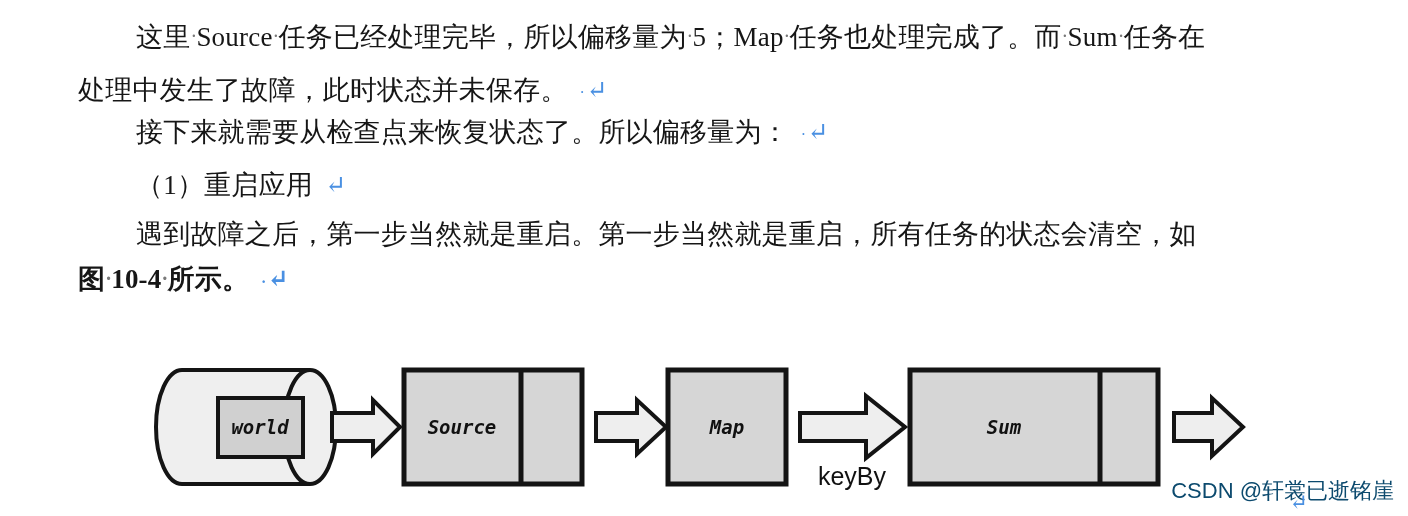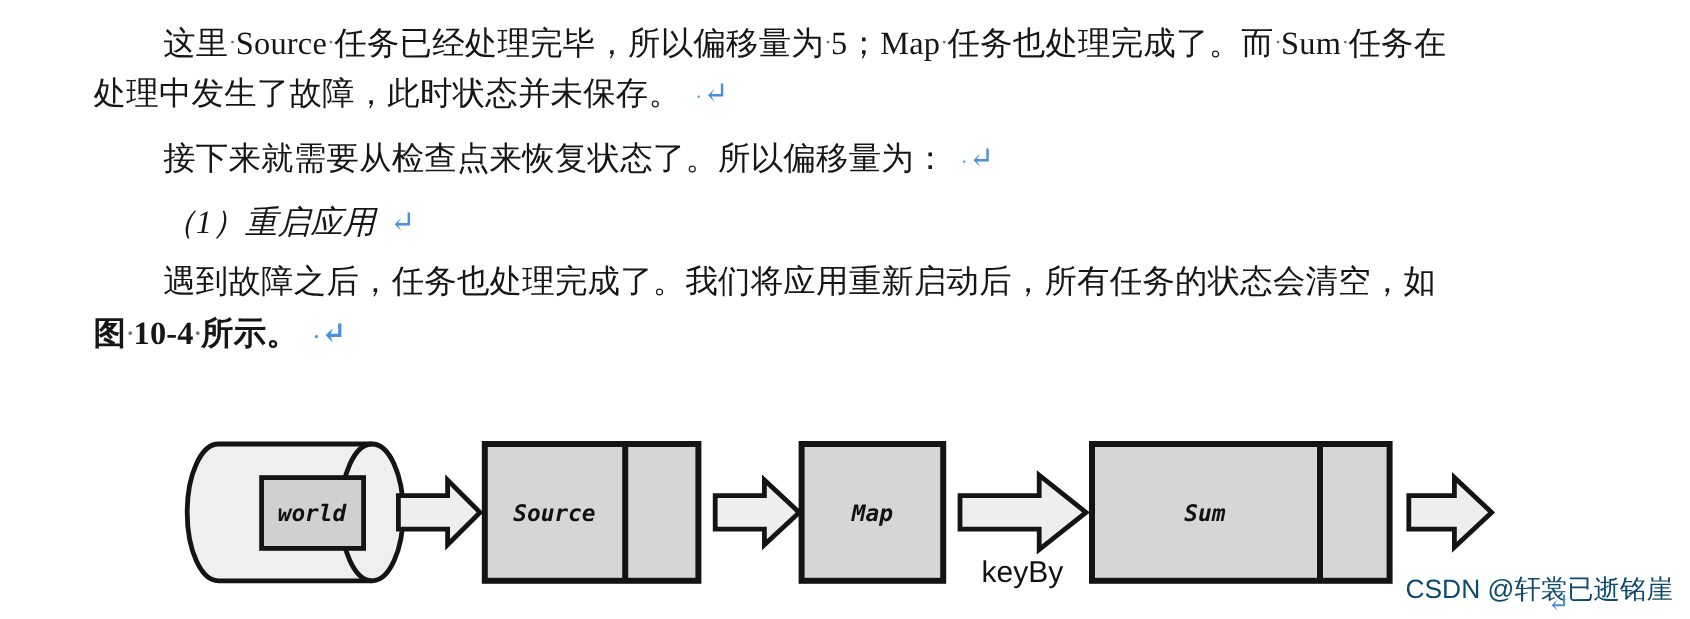--- a/index.html
+++ b/index.html
@@ -30,23 +30,23 @@
     color: #161616;
     letter-spacing: 0.2px;
     white-space: nowrap;
     margin-left: 26px;
   }
   .para .ind {
     display: inline-block;
     width: 58px;
   }
   .para-1 { position: absolute; left: 52px; top: 14px; }
-  .para-2 { position: absolute; left: 52px; top: 56px; }
+  .para-2 { position: absolute; left: 52px; top: 68px; }
   .para-3 { position: absolute; left: 52px; top: 110px; }
-  .para-4 { position: absolute; left: 52px; top: 163px; font-style: italic; }
+  .para-4 { position: absolute; left: 52px; top: 163px; }
   .para-5 { position: absolute; left: 52px; top: 212px; }
   .para-6 { position: absolute; left: 52px; top: 256px; font-weight: bold; }
 
   .latin {
     font-family: "Liberation Serif", "DejaVu Serif", serif;
   }
   .sep {
     display: inline-block;
     width: 6px;
     text-align: center;
@@ -130,21 +130,21 @@
 
   <div class="para para-3">
     <span class="ind"></span><span>接下来就需要从检查点来恢复状态了。所以偏移量为：</span><span class="pilcrow"><span class="dot">·</span><span>↵</span></span>
   </div>
 
   <div class="para para-4">
     <span class="ind"></span><span>（1）重启应用</span><span class="pilcrow"><span>↵</span></span>
   </div>
 
   <div class="para para-5">
-    <span class="ind"></span><span>遇到故障之后，任务也处理完成了。我们将应用重新启动后，所有任务的状态会清空，如</span>
+    <span class="ind"></span><span>遇到故障之后，第一步当然就是重启。第一步当然就是重启，所有任务的状态会清空，如</span>
   </div>
 
   <div class="para para-6">
     <span>图</span><span class="sep">·</span><span class="latin">10-4</span><span class="sep">·</span><span>所示。</span><span class="pilcrow"><span class="dot">·</span><span>↵</span></span>
   </div>
 
 </div>
 
 <div class="figure">
   <svg width="1408" height="186" viewBox="0 0 1408 186" xmlns="http://www.w3.org/2000/svg">

